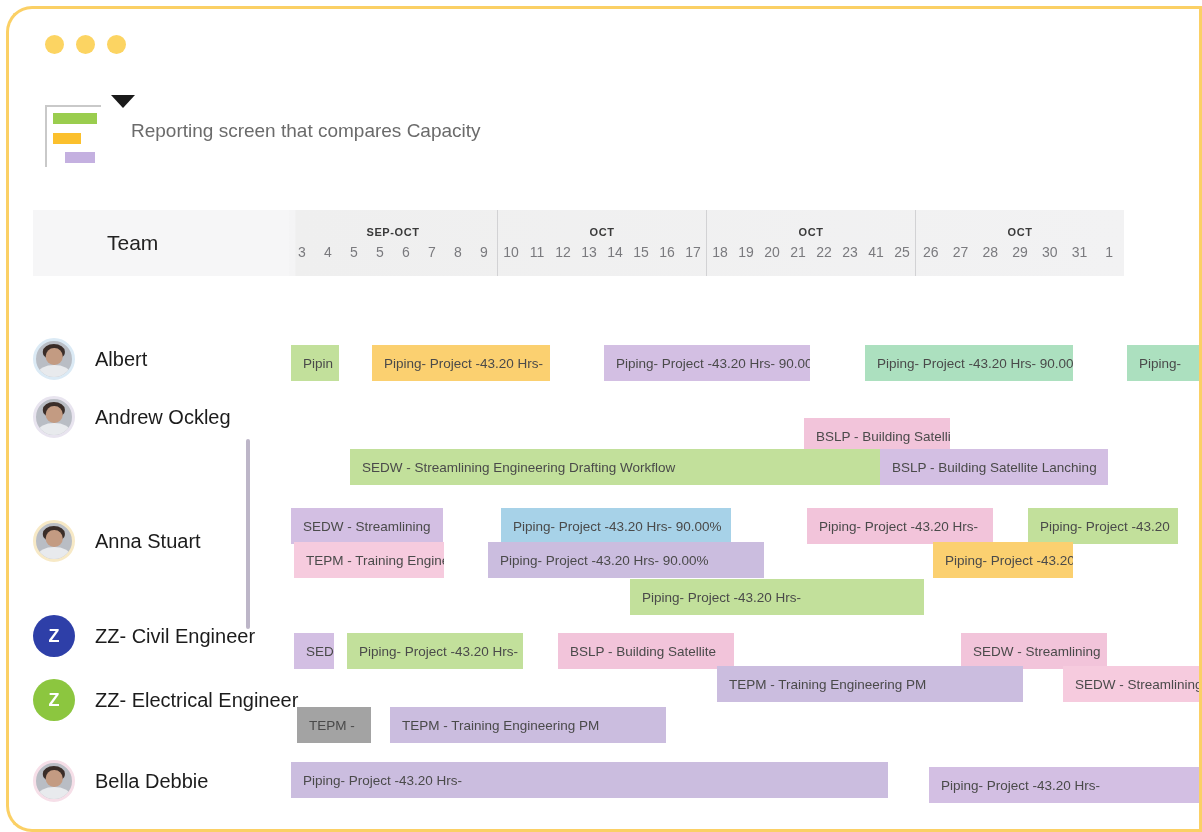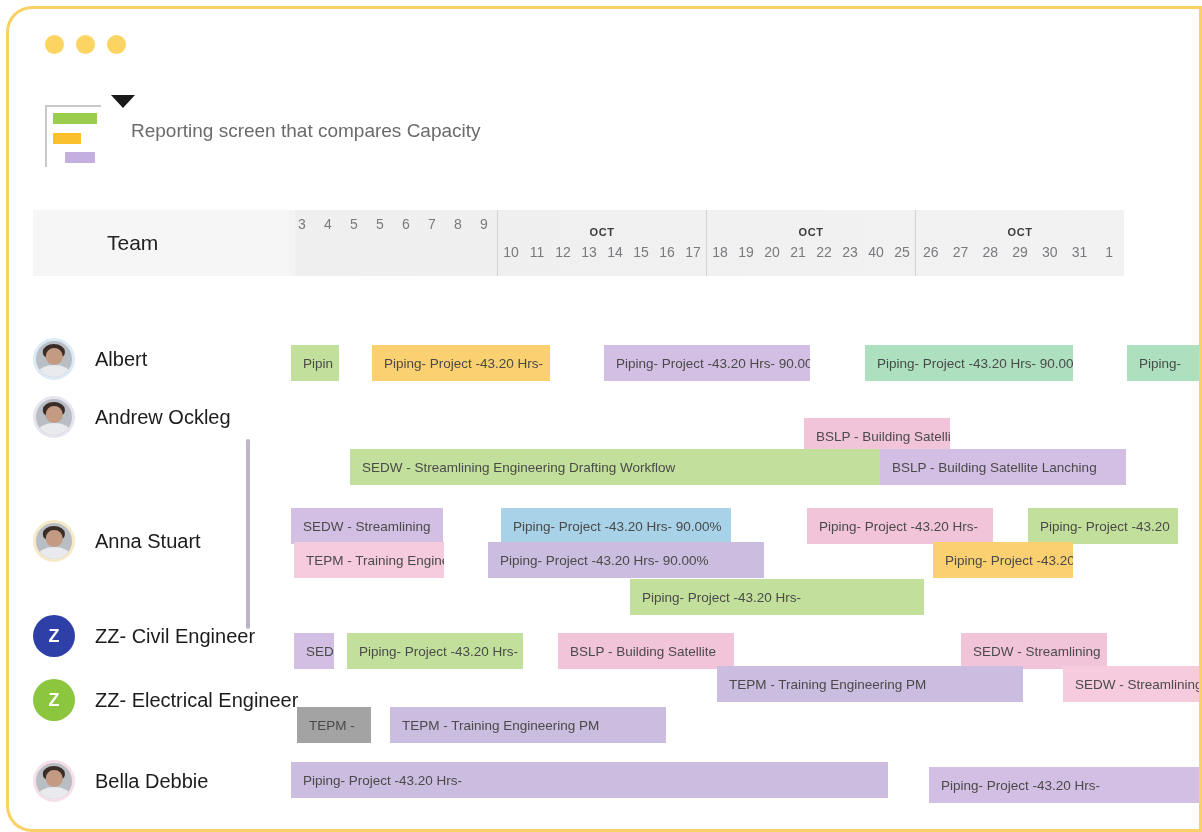--- a/index.html
+++ b/index.html
@@ -216,20 +216,21 @@
         </div>
         <div class="subtitle">Reporting screen that compares Capacity</div>
       </div>
     </div>
   </div>
 
   <div class="timeline-header">
     <div class="team-cell">Team</div>
     <div class="months" id="months">
         <div class="month-group">
+          <div class="month-label">SEP-OCT</div>
           <div class="day-row">
             <div class="day">3</div>
             <div class="day">4</div>
             <div class="day">5</div>
             <div class="day">5</div>
             <div class="day">6</div>
             <div class="day">7</div>
             <div class="day">8</div>
             <div class="day">9</div>
           </div>
@@ -249,21 +250,21 @@
         </div>
         <div class="month-group">
           <div class="month-label">OCT</div>
           <div class="day-row">
             <div class="day">18</div>
             <div class="day">19</div>
             <div class="day">20</div>
             <div class="day">21</div>
             <div class="day">22</div>
             <div class="day">23</div>
-            <div class="day">40</div>
+            <div class="day">41</div>
             <div class="day">25</div>
           </div>
         </div>
         <div class="month-group">
           <div class="month-label">OCT</div>
           <div class="day-row">
             <div class="day">26</div>
             <div class="day">27</div>
             <div class="day">28</div>
             <div class="day">29</div>
@@ -322,21 +323,21 @@
   </div>
 
   <div class="gantt" id="gantt">
       <div class="bar" style="left: 282px; top: 336px; width: 48px; background: rgb(194, 224, 155);">Pipin</div>
       <div class="bar" style="left: 363px; top: 336px; width: 178px; background: rgb(251, 208, 112);">Piping- Project -43.20 Hrs-</div>
       <div class="bar" style="left: 595px; top: 336px; width: 206px; background: rgb(211, 191, 227);">Piping- Project -43.20 Hrs- 90.00%</div>
       <div class="bar" style="left: 856px; top: 336px; width: 208px; background: rgb(172, 224, 191);">Piping- Project -43.20 Hrs- 90.00%</div>
       <div class="bar" style="left: 1118px; top: 336px; width: 84px; background: rgb(172, 224, 191);">Piping-</div>
       <div class="bar" style="left: 795px; top: 409px; width: 146px; background: rgb(242, 196, 218);">BSLP - Building Satellite</div>
       <div class="bar" style="left: 341px; top: 440px; width: 538px; background: rgb(194, 224, 155);">SEDW - Streamlining Engineering Drafting Workflow</div>
-      <div class="bar" style="left: 871px; top: 440px; width: 246px; background: rgb(211, 191, 227);">BSLP - Building Satellite Lanching</div>
+      <div class="bar" style="left: 871px; top: 440px; width: 228px; background: rgb(211, 191, 227);">BSLP - Building Satellite Lanching</div>
       <div class="bar" style="left: 282px; top: 499px; width: 152px; background: rgb(211, 191, 227);">SEDW - Streamlining</div>
       <div class="bar" style="left: 492px; top: 499px; width: 230px; background: rgb(167, 210, 232);">Piping- Project -43.20 Hrs- 90.00%</div>
       <div class="bar" style="left: 798px; top: 499px; width: 186px; background: rgb(242, 196, 218);">Piping- Project -43.20 Hrs-</div>
       <div class="bar" style="left: 1019px; top: 499px; width: 150px; background: rgb(194, 224, 155);">Piping- Project -43.20</div>
       <div class="bar" style="left: 285px; top: 533px; width: 150px; background: rgb(246, 203, 222);">TEPM - Training Engineer-</div>
       <div class="bar" style="left: 479px; top: 533px; width: 276px; background: rgb(203, 189, 223);">Piping- Project -43.20 Hrs- 90.00%</div>
       <div class="bar" style="left: 924px; top: 533px; width: 140px; background: rgb(251, 208, 112);">Piping- Project -43.20</div>
       <div class="bar" style="left: 621px; top: 570px; width: 294px; background: rgb(194, 224, 155);">Piping- Project -43.20 Hrs-</div>
       <div class="bar" style="left: 285px; top: 624px; width: 40px; background: rgb(211, 191, 227);">SED</div>
       <div class="bar" style="left: 338px; top: 624px; width: 176px; background: rgb(194, 224, 155);">Piping- Project -43.20 Hrs-</div>

